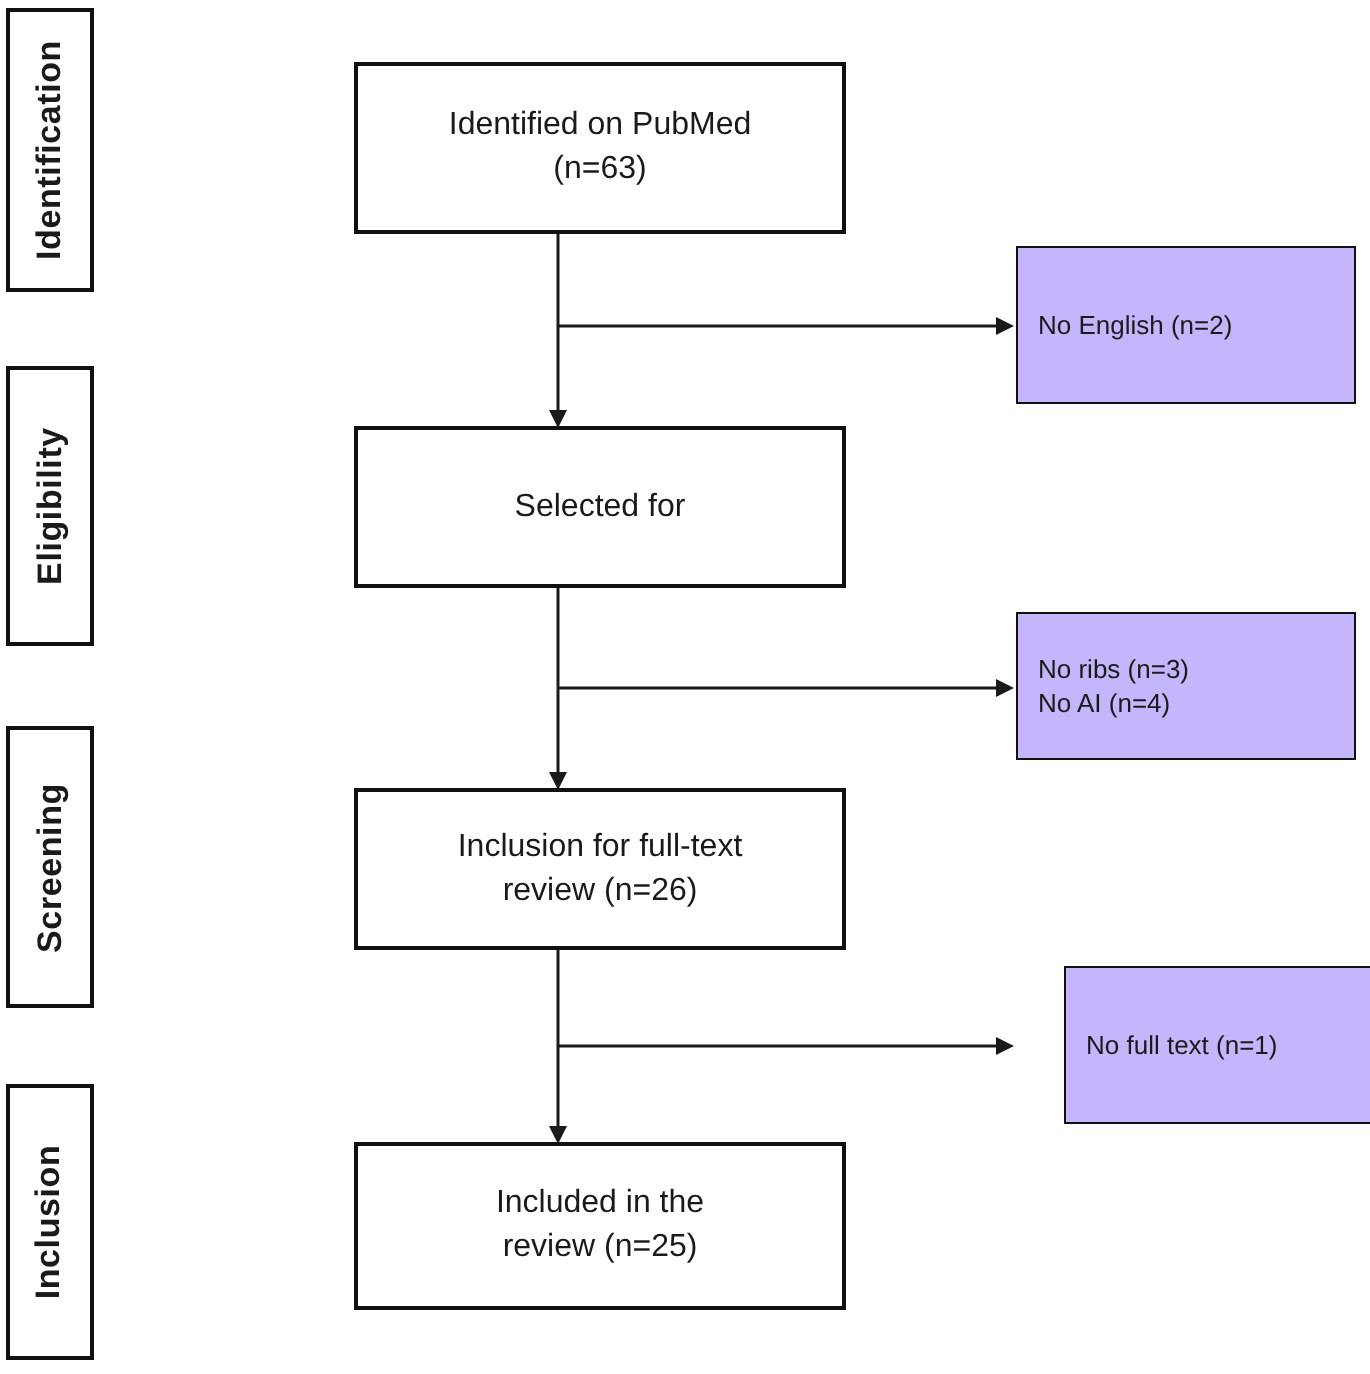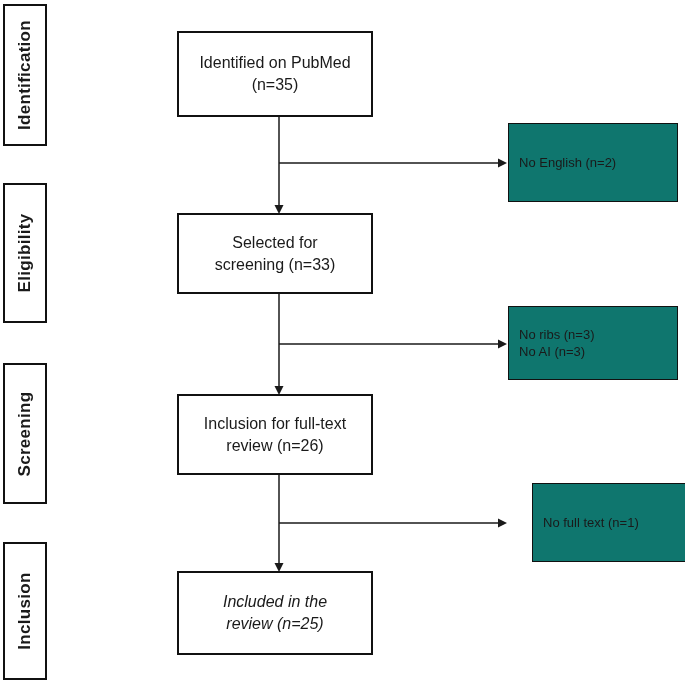--- a/index.html
+++ b/index.html
@@ -43,45 +43,45 @@
   }
   #stage-identification { top: 4px;   height: 142px; }
   #stage-eligibility    { top: 183px; height: 140px; }
   #stage-screening      { top: 363px; height: 141px; }
   #stage-inclusion      { top: 542px; height: 138px; }
 
   
   .flow-box {
     position: absolute;
     left: 177px;
-    width: 196px;
+    width: 246px;
     border: 2px solid #111111;
     background: #ffffff;
     box-sizing: border-box;
     display: flex;
     flex-direction: column;
     align-items: center;
     justify-content: center;
     text-align: center;
     font-size: 16px;
     line-height: 22px;
     color: #1a1a1a;
   }
   #flow-identified { top: 31px;  height: 86px; }
   #flow-selected   { top: 213px; height: 81px; }
   #flow-retrieved  { top: 394px; height: 81px; }
-  #flow-included   { top: 571px; height: 84px; font-style: italic; }
+  #flow-included   { top: 571px; height: 84px; }
 
   
   .side-box {
     position: absolute;
     left: 508px;
     width: 170px;
     border: 1.5px solid #111111;
-    background: #0f766e;
+    background: #c4b5fd;
     box-sizing: border-box;
     display: flex;
     flex-direction: column;
     justify-content: center;
     padding-left: 10px;
     padding-right: 6px;
     font-size: 13px;
     line-height: 17px;
     text-align: left;
     color: #1a1a1a;
@@ -127,39 +127,38 @@
   </div>
   <div class="stage" id="stage-screening">
     <span class="stage-text">Screening</span>
   </div>
   <div class="stage" id="stage-inclusion">
     <span class="stage-text">Inclusion</span>
   </div>
 
   <div class="flow-box" id="flow-identified">
     <span>Identified on PubMed</span>
-    <span>(n=35)</span>
+    <span>(n=63)</span>
   </div>
   <div class="flow-box" id="flow-selected">
     <span>Selected for</span>
-    <span>screening (n=33)</span>
   </div>
   <div class="flow-box" id="flow-retrieved">
     <span>Inclusion for full-text</span>
     <span>review (n=26)</span>
   </div>
   <div class="flow-box" id="flow-included">
     <span>Included in the</span>
     <span>review (n=25)</span>
   </div>
 
   <div class="side-box" id="excl-no-english">
     <span>No English (n=2)</span>
   </div>
   <div class="side-box" id="excl-not-eligible">
     <span>No ribs (n=3)</span>
-    <span>No AI (n=3)</span>
+    <span>No AI (n=4)</span>
   </div>
   <div class="side-box" id="excl-no-fulltext">
     <span>No full text (n=1)</span>
   </div>
 
 </div>
 
 </body></html>

